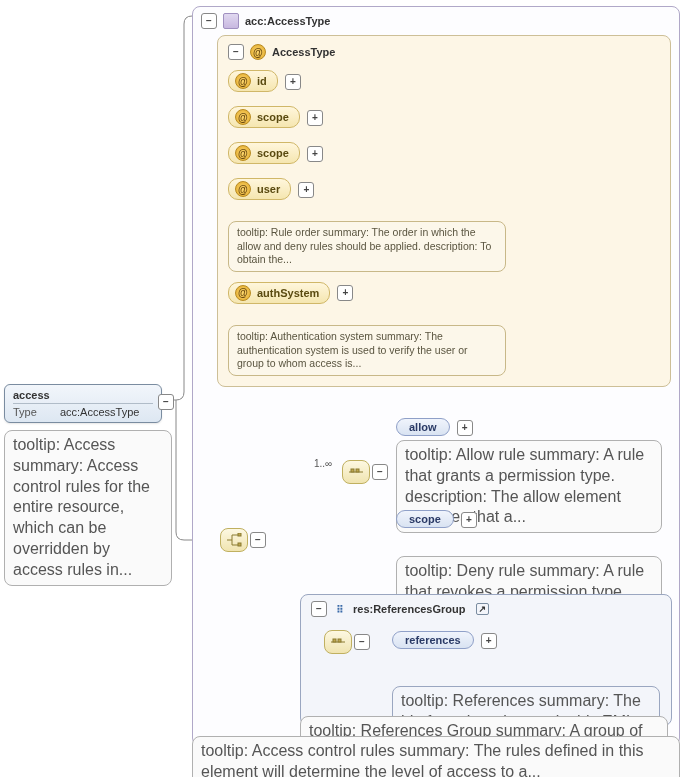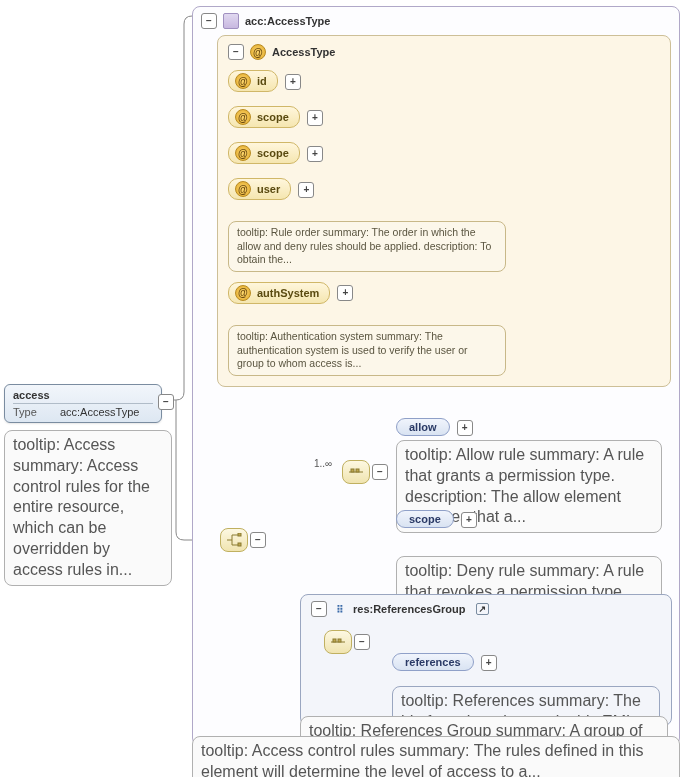--- a/index.html
+++ b/index.html
@@ -333,21 +333,21 @@
   <svg viewBox="0 0 16 14">
       <g stroke="#8a7a30" stroke-width="1" fill="none">
     <path d="M1 7 H15"></path>
         <rect x="3" y="4" width="3" height="3" fill="#c0a850"></rect>
         <rect x="8" y="4" width="3" height="3" fill="#c0a850"></rect>
   </g>
     </svg>
 </div>
 <span class="ico minus" style="position:absolute; left:354px; top:634px;">−</span>
 
-<div style="position:absolute; left:392px; top:653px;">
+<div style="position:absolute; left:392px; top:631px;">
   <span class="el-chip">
     <span>references</span>
   </span>
   <span class="ico plus" style="margin-left:4px;">+</span>
 </div>
 <div class="tooltip" style="left:392px; top:686px; width:250px; background:#f3f5fa; border-color:#9aa6c0;">tooltip: References summary: The id of another element in this EML document to be used to here in this context....</div>
 
 <div class="tooltip" style="left:300px; top:716px; width:350px;">tooltip: References Group summary: A group of elements repeatedly used throughout EML to reference IDs. description: A...</div>
 
 <div class="tooltip" style="left:192px; top:736px; width:470px;">tooltip: Access control rules summary: The rules defined in this element will determine the level of access to a...</div>

